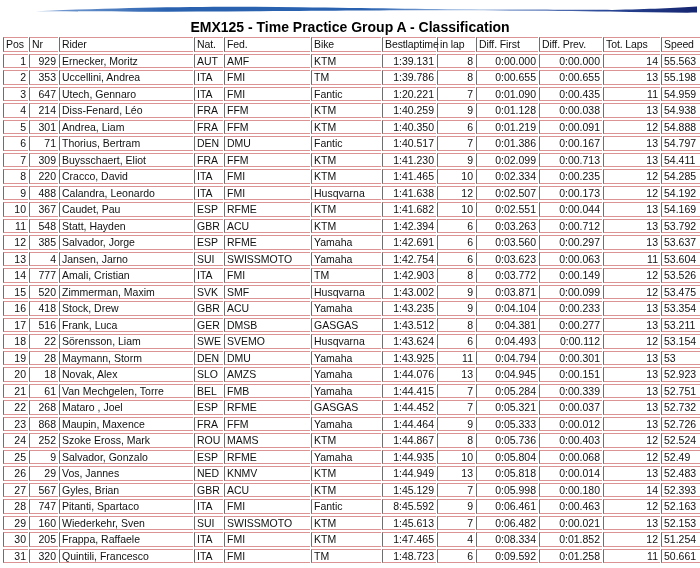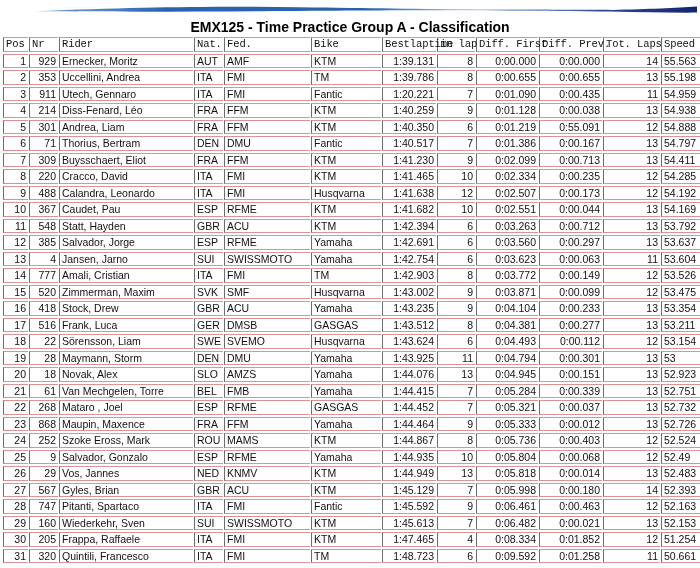--- a/index.html
+++ b/index.html
@@ -23,21 +23,21 @@
   }
   .results th,.results td{
     border-top:1px solid var(--row-border);
     border-bottom:1px solid var(--row-border);
     border-left:1px solid var(--col-line);
     font-size:10.5px;font-weight:normal;line-height:12.5px;height:12.5px;
     padding:0 2px;white-space:nowrap;overflow:visible;color:var(--text);
     background:#fff;
   }
   .results th:last-child,.results td:last-child{border-right:1px solid var(--col-line);}
-  .results th{text-align:left;letter-spacing:-0.1px;font-family:Liberation Mono, monospace;}
+  .results th{text-align:left;letter-spacing:-0.1px;}
   .al{text-align:left;}
   .ar{text-align:right;}
 </style>
 </head>
 <body>
 
 <div>
 
   <svg class="swoosh" viewBox="0 0 700 20" xmlns="http://www.w3.org/2000/svg" aria-hidden="true">
     <defs>
@@ -120,21 +120,21 @@
           <td class="al">TM</td>
           <td class="ar">1:39.786</td>
           <td class="ar">8</td>
           <td class="ar">0:00.655</td>
           <td class="ar">0:00.655</td>
           <td class="ar">13</td>
           <td class="al">55.198</td>
         </tr>
         <tr>
           <td class="ar">3</td>
-          <td class="ar">911</td>
+          <td class="ar">647</td>
           <td class="al">Utech, Gennaro</td>
           <td class="al">ITA</td>
           <td class="al">FMI</td>
           <td class="al">Fantic</td>
           <td class="ar">1:20.221</td>
           <td class="ar">7</td>
           <td class="ar">0:01.090</td>
           <td class="ar">0:00.435</td>
           <td class="ar">11</td>
           <td class="al">54.959</td>
@@ -156,21 +156,21 @@
         <tr>
           <td class="ar">5</td>
           <td class="ar">301</td>
           <td class="al">Andrea, Liam</td>
           <td class="al">FRA</td>
           <td class="al">FFM</td>
           <td class="al">KTM</td>
           <td class="ar">1:40.350</td>
           <td class="ar">6</td>
           <td class="ar">0:01.219</td>
-          <td class="ar">0:55.091</td>
+          <td class="ar">0:00.091</td>
           <td class="ar">12</td>
           <td class="al">54.888</td>
         </tr>
         <tr>
           <td class="ar">6</td>
           <td class="ar">71</td>
           <td class="al">Thorius, Bertram</td>
           <td class="al">DEN</td>
           <td class="al">DMU</td>
           <td class="al">Fantic</td>
@@ -475,21 +475,21 @@
           <td class="ar">14</td>
           <td class="al">52.393</td>
         </tr>
         <tr>
           <td class="ar">28</td>
           <td class="ar">747</td>
           <td class="al">Pitanti, Spartaco</td>
           <td class="al">ITA</td>
           <td class="al">FMI</td>
           <td class="al">Fantic</td>
-          <td class="ar">1:45.592</td>
+          <td class="ar">8:45.592</td>
           <td class="ar">9</td>
           <td class="ar">0:06.461</td>
           <td class="ar">0:00.463</td>
           <td class="ar">12</td>
           <td class="al">52.163</td>
         </tr>
         <tr>
           <td class="ar">29</td>
           <td class="ar">160</td>
           <td class="al">Wiederkehr, Sven</td>

